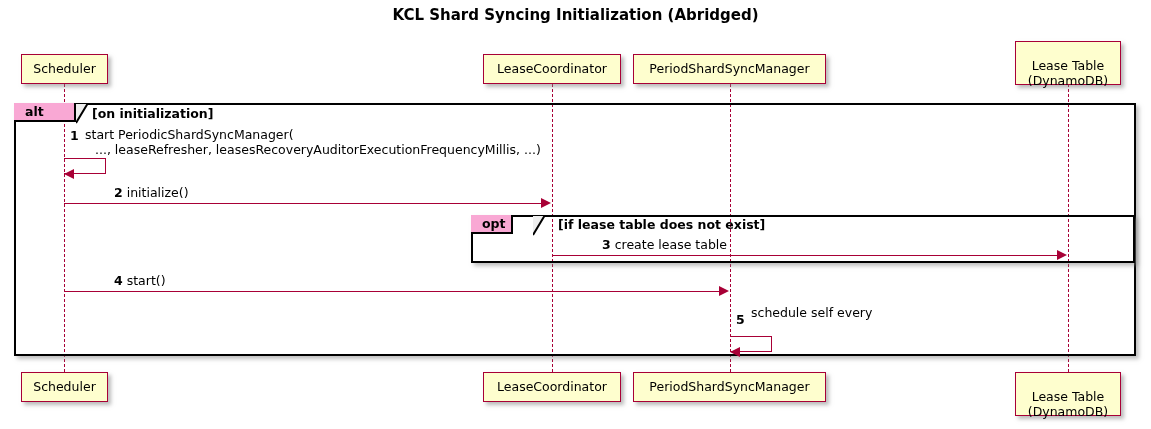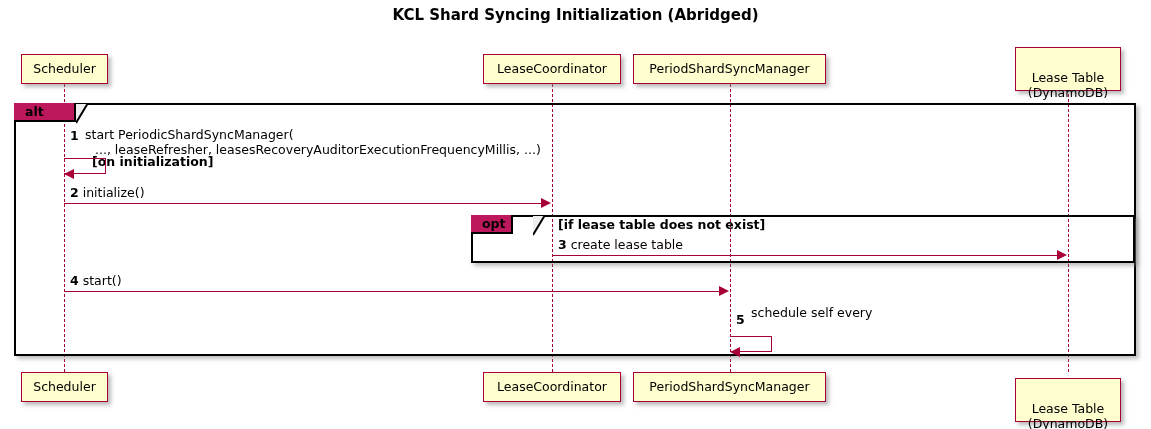--- a/index.html
+++ b/index.html
@@ -49,34 +49,34 @@
     background: #FEFECE;
     border: 1.5px solid #A80036;
     color: #000000;
     font-size: 12.5px;
     text-align: center;
     line-height: 15px;
     padding-top: 6px;
     box-shadow: 3px 3px 4px rgba(130,130,130,0.55);
     white-space: nowrap;
   }
-  .participant.two-line { padding-top: 22px; margin-top: 6px; }
+  .participant.two-line { padding-top: 16px; }
 
   
   .frame {
     position: absolute;
     box-sizing: border-box;
     border: 2px solid #000000;
     background: transparent;
     box-shadow: 3px 3px 4px rgba(130,130,130,0.5);
   }
   .frame-tab {
     position: absolute;
     box-sizing: border-box;
-    background: #be185d;
+    background: #f9a8d4;
     border-right: 2px solid #000000;
     border-bottom: 2px solid #000000;
     height: 19px;
     font-size: 12.5px;
     font-weight: bold;
     color: #000000;
     line-height: 18px;
     padding-left: 11px;
   }
   .frame-cond {
@@ -117,20 +117,21 @@
     border-left: none;
   }
 
   
   .msg-label {
     position: absolute;
     font-size: 12.5px;
     color: #000000;
     white-space: nowrap;
     line-height: 14px;
+    margin-left: 44px;
   }
   .msg-num {
     font-weight: bold;
     font-size: 12.5px;
   }
   .msg-multiline {
     position: absolute;
     font-size: 12.5px;
     color: #000000;
     white-space: nowrap;
@@ -165,21 +166,21 @@
   <div class="participant two-line" style="left:1015px; top:41px; width:106px; height:44px;">
     <div>Lease Table</div>
     <div>(DynamoDB)</div>
   </div>
 
   <div class="frame" style="left:14px; top:103px; width:1122px; height:253px;"></div>
   <div class="frame-tab" style="left:14px; top:103px; width:62px;">alt</div>
   <svg style="position:absolute; left:76px; top:103px;" width="13" height="21">
     <path d="M0,0 L12,0 L0,20" fill="#EEEEEE" stroke="#000000" stroke-width="2"></path>
   </svg>
-  <div class="frame-cond" style="left:92px; top:106px;margin-top:48px;">[on initialization]</div>
+  <div class="frame-cond" style="left:92px; top:106px;">[on initialization]</div>
 
   <div class="msg-multiline" style="left:70px; top:128px;">
     <span class="msg-num">1</span>
   </div>
   <div class="msg-multiline" style="left:85px; top:127px;">
     <span>start PeriodicShardSyncManager(</span>
     <span class="indent2">..., leaseRefresher, leasesRecoveryAuditorExecutionFrequencyMillis, ...)</span>
   </div>
   <div class="self-loop" style="left:64px; top:158px; width:42px; height:16px;"></div>
   <div class="arrow-head left" style="left:64px; top:169px;"></div>

